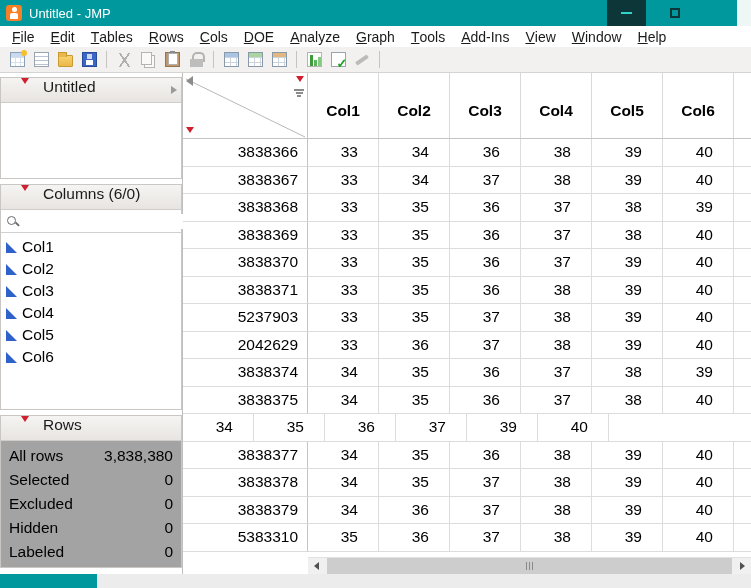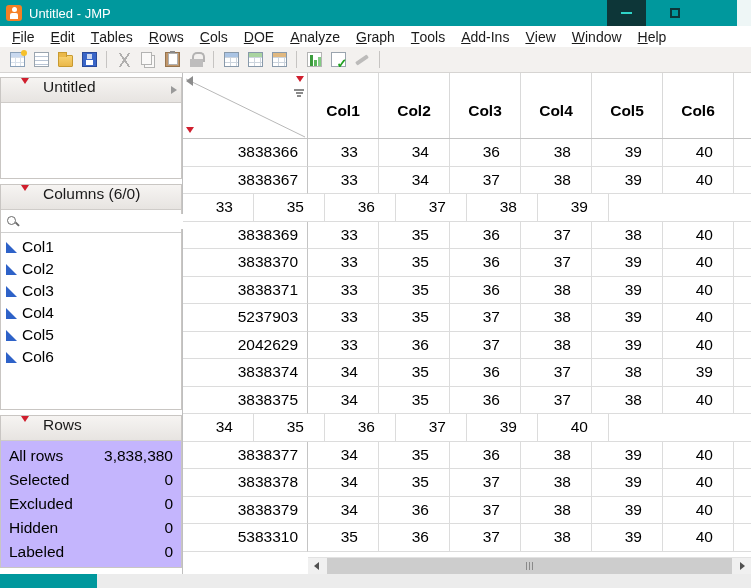--- a/index.html
+++ b/index.html
@@ -86,21 +86,21 @@
   .columns-panel{margin-top:5px;}
   .search-box{height:23px;border-bottom:1px solid #d0d0d0;display:flex;align-items:center;padding:0 5px;background:#fff;}
   .mag{position:relative;width:13px;height:13px;flex:none;}
   .mag::before{content:"";position:absolute;left:1px;top:1px;width:7px;height:7px;border:1.5px solid #6a6a6a;border-radius:50%;}
   .mag::after{content:"";position:absolute;left:8.5px;top:8.5px;width:4.5px;height:1.5px;background:#6a6a6a;transform:rotate(45deg);}
   .search-input{border:none;outline:none;flex:1;font-size:13px;margin-left:4px;font-family:"Liberation Sans",sans-serif;}
   .columns-list{height:176px;background:#fff;padding-top:3px;}
   .col-item{height:22px;display:flex;align-items:center;gap:5px;padding:0 5px;font-size:15.5px;}
   .cont-tri{width:0;height:0;border-bottom:11px solid var(--blue);border-right:11px solid transparent;flex:none;}
   .rows-panel{margin-top:5px;}
-  .rows-stats{background:#c4b5fd;padding:3px 0;}
+  .rows-stats{background:#a3a3a3;padding:3px 0;}
   .stat-row{height:24px;display:flex;align-items:center;justify-content:space-between;padding:0 8px;font-size:15.5px;}
 
   
   .table-area{position:absolute;left:183px;top:73px;width:568px;height:501px;background:#fff;}
   .grid-header{display:flex;height:66px;border-bottom:1px solid #c4c4c4;background:#fff;}
   .corner{width:125px;flex:none;position:relative;border-right:1px solid #c4c4c4;}
   .corner svg{position:absolute;inset:0;width:100%;height:100%;}
   .collapse-left{position:absolute;left:3px;top:3px;width:0;height:0;
     border-top:5px solid transparent;border-bottom:5px solid transparent;border-right:7px solid #8c8c8c;}
   .cols-menu{position:absolute;right:3px;top:3px;}
@@ -330,20 +330,21 @@
         <div class="cell rownum">3838367</div>
         <div class="cell val">33</div>
         <div class="cell val">34</div>
         <div class="cell val">37</div>
         <div class="cell val">38</div>
         <div class="cell val">39</div>
         <div class="cell val">40</div>
         <div class="cell partial"></div>
       </div>
       <div class="t-row">
+        <div class="cell rownum">3838368</div>
         <div class="cell val">33</div>
         <div class="cell val">35</div>
         <div class="cell val">36</div>
         <div class="cell val">37</div>
         <div class="cell val">38</div>
         <div class="cell val">39</div>
         <div class="cell partial"></div>
       </div>
       <div class="t-row">
         <div class="cell rownum">3838369</div>

